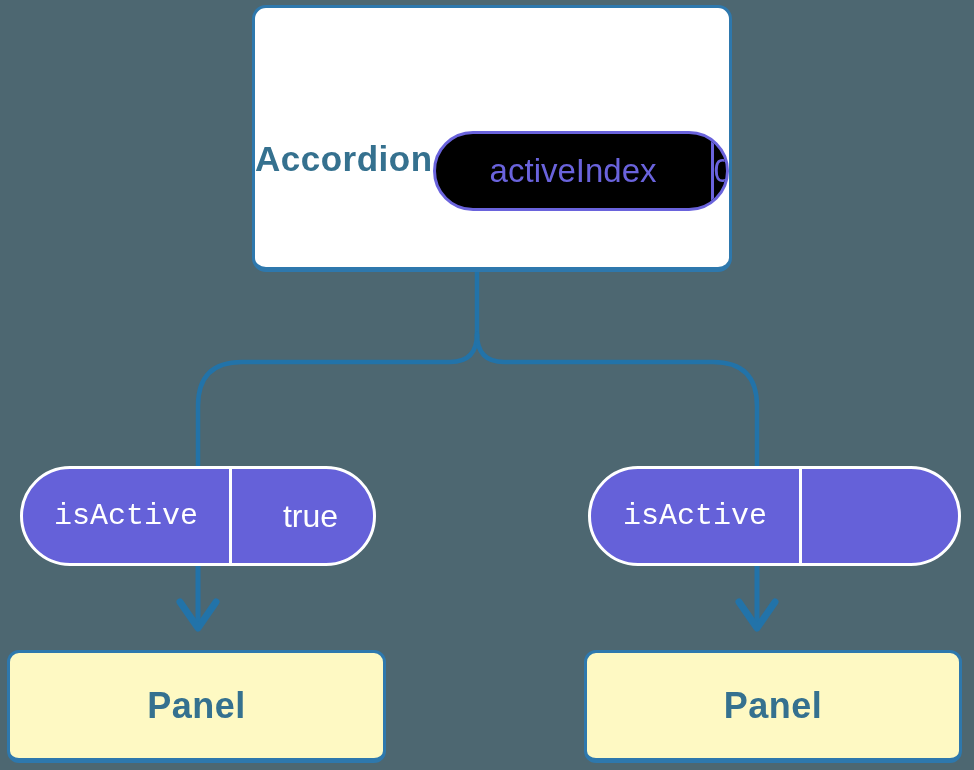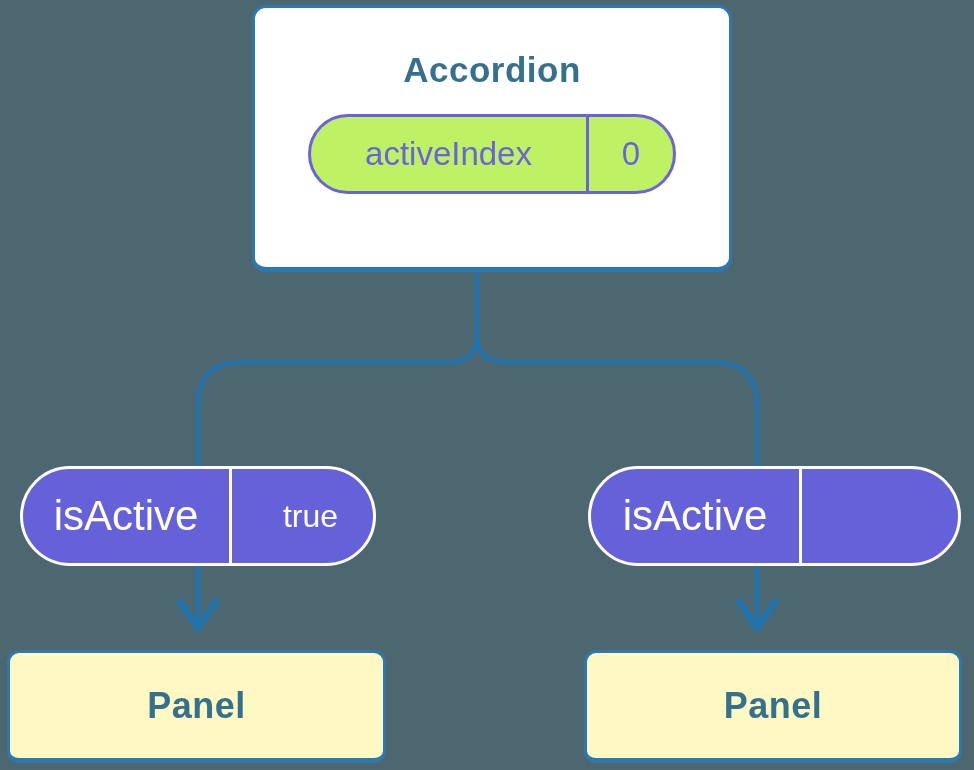--- a/index.html
+++ b/index.html
@@ -25,38 +25,38 @@
   .root-card {
     position: absolute;
     left: 252px; top: 5px;
     width: 480px; height: 267px;
     box-sizing: border-box;
     background: #ffffff;
     border: 3px solid #2e78ad;
     border-bottom-width: 5px;
     border-radius: 14px;
     display: flex;
-    flex-direction: column;
+    flex-direction: row;
     align-items: center;
     padding-top: 42px;
   }
   .root-title {
     font-size: 35px;
     font-weight: 600;
     color: #35718f;
     line-height: 40px;
     letter-spacing: 0.5px;
   }
   .state-pill {
     margin-top: 24px;
     box-sizing: border-box;
     width: 368px; height: 80px;
     border: 3px solid #6a63dc;
     border-radius: 60px;
-    background: #bef264;
+    background: #000000;
     display: flex;
     align-items: stretch;
     overflow: hidden;
   }
   .state-pill .pill-label {
     flex: 0 0 275px;
     display: flex; align-items: center; justify-content: center;
     font-size: 33px;
     color: #6a63dc;
     font-weight: 500;
@@ -84,21 +84,21 @@
     border-radius: 60px;
     display: flex;
     align-items: stretch;
     overflow: hidden;
     color: #ffffff;
   }
   .prop-pill.left  { left: 20px;  width: 356px; }
   .prop-pill.right { left: 588px; width: 373px; }
   .prop-pill .pill-label {
     display: flex; align-items: center; justify-content: center;
-    font-size: 42px; font-weight: 500;
+    font-size: 30px; font-weight: 500; font-family: Liberation Mono, monospace;
   }
   .prop-pill.left  .pill-label { flex: 0 0 206px; }
   .prop-pill.right .pill-label { flex: 0 0 208px; }
   .prop-pill .pill-divider { flex: 0 0 3px; background: #ffffff; }
   .prop-pill .pill-value {
     flex: 1;
     display: flex; align-items: center; justify-content: center;
     font-size: 32px; font-weight: 500; padding-left: 16px;
   }
 

